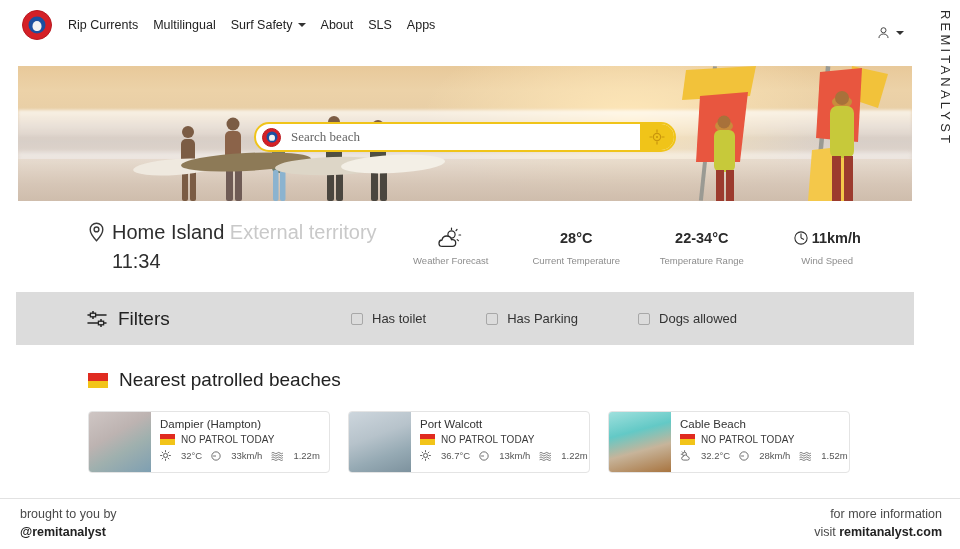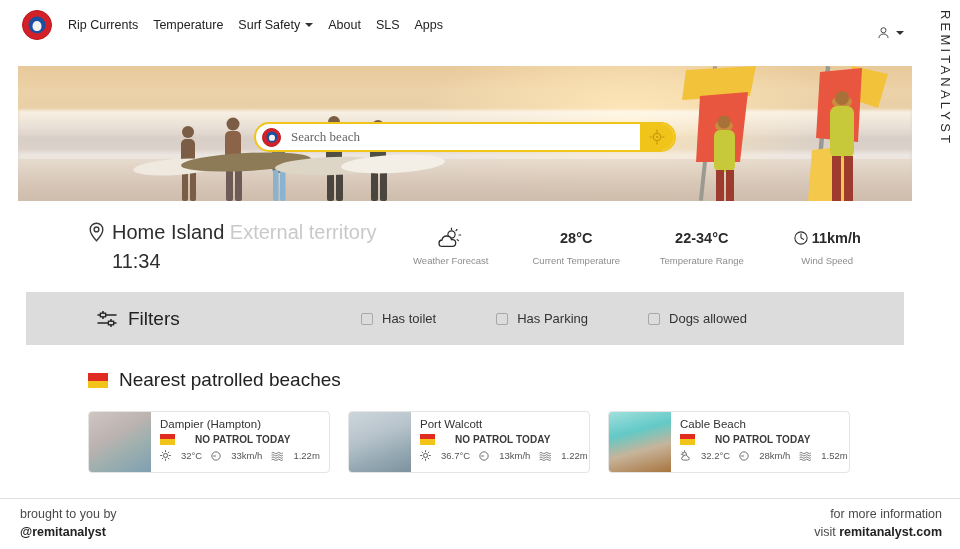--- a/index.html
+++ b/index.html
@@ -188,21 +188,21 @@
   .stat { text-align: center; min-width: 96px; }
   .stat-val {
     font-size: 14.5px; font-weight: bold; color: #2b2b2b;
     display: flex; align-items: center; justify-content: center; gap: 4px;
     height: 22px;
   }
   .stat-lbl { font-size: 9.5px; color: #8d8d8d; margin-top: 6px; }
 
   
   .filters {
-    margin: 0 26px;
+    margin: 0 16px;
     height: 53px;
     background: #dcdcdc;
     display: flex; align-items: center;
     padding: 0 28px 0 70px;
   }
   .filters-title {
     display: flex; align-items: center; gap: 10px;
     font-size: 19px; color: #222; flex: 0 0 auto;
     width: 265px;
   }
@@ -235,21 +235,21 @@
   }
   .card-thumb { width: 62px; height: 100%; flex: 0 0 auto; }
   .thumb-a { background: linear-gradient(150deg,#cfc6c4 0%,#bdb3b1 38%,#9fb0ae 62%,#7e9fb2 100%); }
   .thumb-b { background: linear-gradient(160deg,#cdd6dd 0%,#b7c3cb 40%,#96aab4 70%,#7d929e 100%); }
   .thumb-c { background: linear-gradient(165deg,#9fe0dd 0%,#63c9c6 34%,#c7b49a 62%,#a8743f 100%); }
   .card-body { padding: 6px 8px 0 9px; flex: 1 1 auto; min-width: 0; }
   .card-title {
     font-size: 11.5px; color: #333; margin-bottom: 4px;
     white-space: nowrap; overflow: hidden; text-overflow: ellipsis;
   }
-  .card-status { display: flex; align-items: flex-start; gap: 20px; margin-bottom: 5px; font-weight: bold; }
+  .card-status { display: flex; align-items: flex-start; gap: 6px; margin-bottom: 5px; }
   .card-flag {
     width: 15px; height: 11px; flex: 0 0 auto;
     background: linear-gradient(to bottom, #e02b20 0 50%, #f2c419 50% 100%);
   }
   .card-status-txt { font-size: 10px; color: #3a3a3a; letter-spacing: .1px; }
   .card-stats { display: flex; align-items: center; gap: 9px; }
   .cs { display: flex; align-items: center; gap: 10px; font-size: 9.5px; color: #555; }
   .cs svg { flex: 0 0 auto; display: block; }
 
   
@@ -273,21 +273,21 @@
   <div class="brand-strip">
     <span>REMITANALYST</span>
   </div>
 
   <div class="viewport">
 
     <div class="navbar">
       <div class="nav-logo"></div>
       <div class="nav-links">
         <div class="nav-link">Rip Currents</div>
-        <div class="nav-link">Temperature</div>
+        <div class="nav-link">Multilingual</div>
         <div class="nav-link has-caret">
           <span>Surf Safety</span>
           <span class="caret"></span>
         </div>
         <div class="nav-link">About</div>
         <div class="nav-link">SLS</div>
         <div class="nav-link">Apps</div>
       </div>
       <div class="nav-right">
         <svg class="user-ico" viewBox="0 0 16 16">

